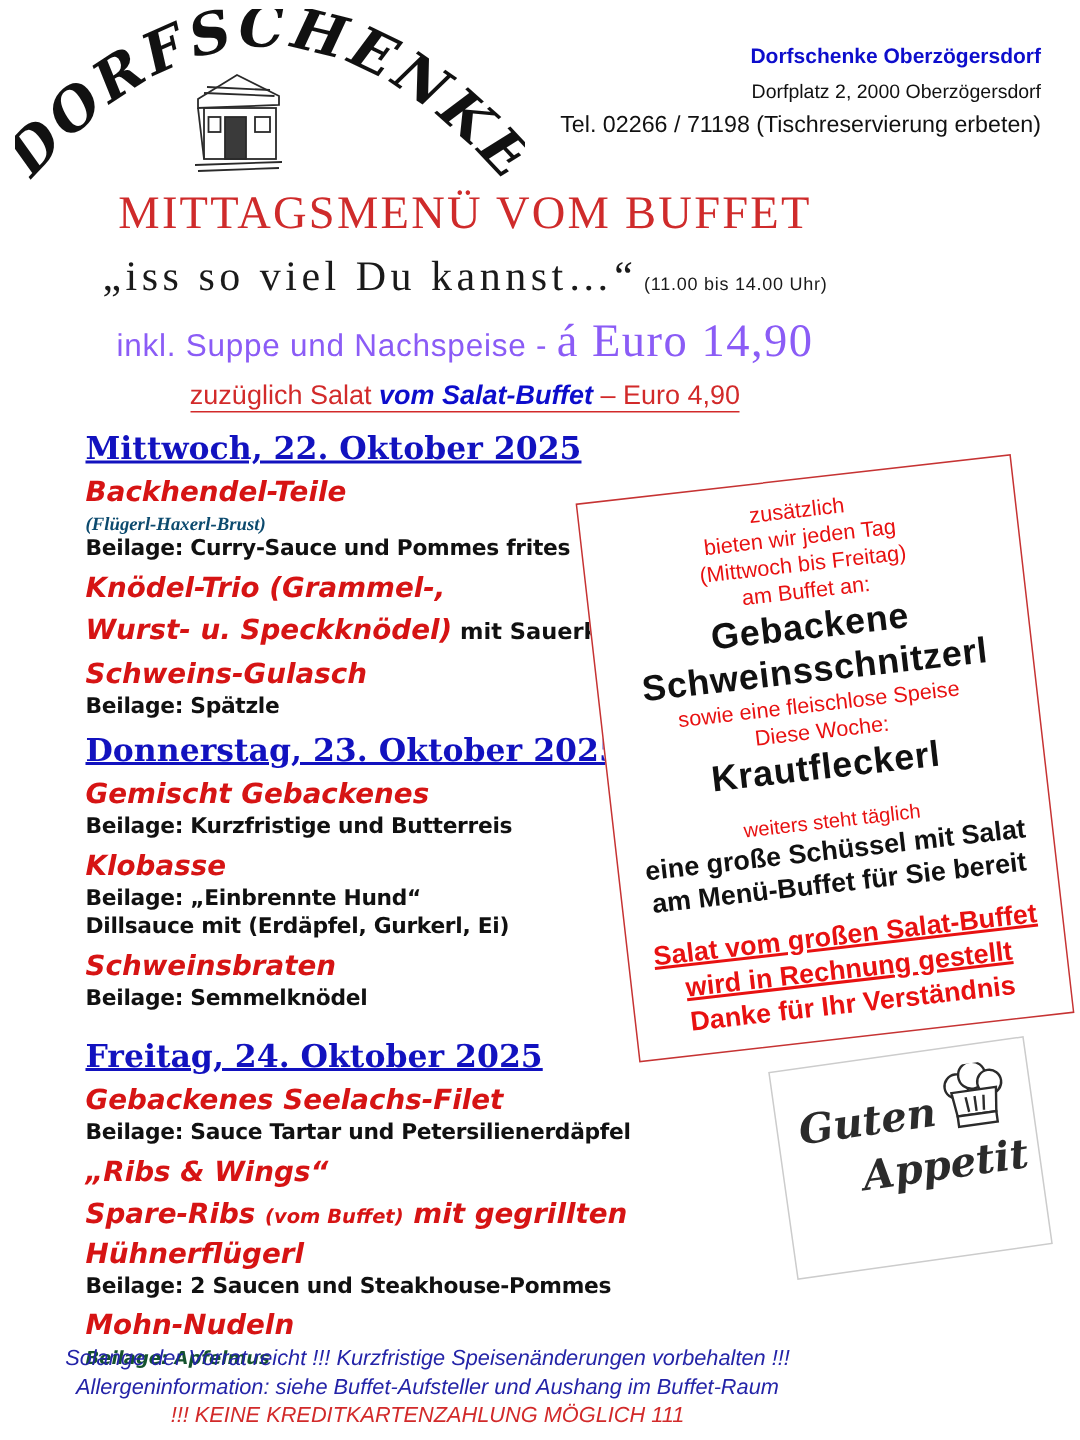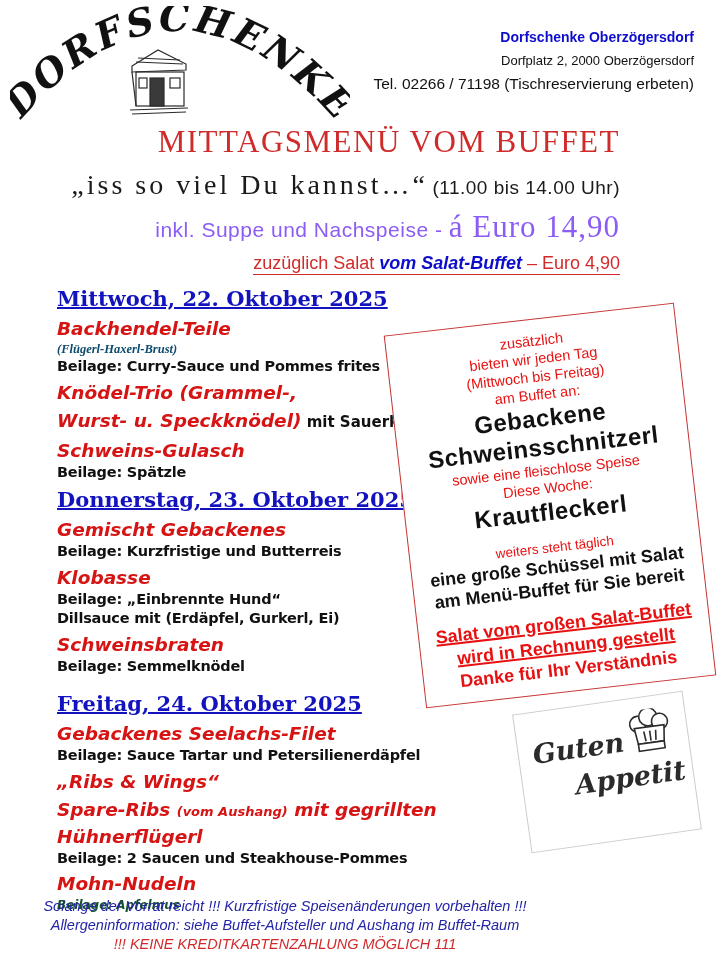--- a/index.html
+++ b/index.html
@@ -7,28 +7,28 @@
     width:720px;height:960px;position:relative;background:#ffffff;
     font-family:"Liberation Sans",sans-serif;overflow:hidden;
   }
   
   .logo-wrap{position:absolute;left:10px;top:6px;width:340px;height:118px;}
   .address{position:absolute;right:26px;top:26px;text-align:right;line-height:23px;}
   .address .rest-name{color:#0d0dcc;font-weight:bold;font-size:14px;}
   .address .addr-line{color:#111;font-size:13px;}
   .address .phone-line{color:#111;font-size:15.5px;}
   
-  .titleblock{position:absolute;left:0;top:124px;width:620px;text-align:right;}
+  .titleblock{position:absolute;left:0;top:124px;width:620px;text-align:center;}
   .main-title{
     font-family:"Liberation Serif",serif;font-weight:400;font-size:31px;
     letter-spacing:1.5px;color:#cf2b2b;margin:0;
   }
   .slogan-line{margin-top:9px;color:#1a1a1a;}
   .slogan{font-family:"Liberation Serif",serif;font-size:28px;letter-spacing:3px;}
-  .hours{font-size:19px;letter-spacing:0.5px;}
+  .hours{font-size:12px;letter-spacing:0.5px;}
   .includes-line{margin-top:8px;color:#8b5cf6;}
   .includes{font-size:21px;letter-spacing:0.5px;}
   .price{font-family:"Liberation Serif",serif;font-size:31px;letter-spacing:1px;}
   .salad-line{margin-top:8px;font-size:18px;}
   .salad-underline{border-bottom:1.5px solid #d22a2a;padding-bottom:1px;}
   .salad-red{color:#d22a2a;}
   .salad-blue{color:#0d0dcc;font-weight:bold;font-style:italic;}
   
   .day-section{position:absolute;left:57px;width:430px;}
   .day-heading{
@@ -143,21 +143,21 @@
       <div class="row note"><span>Beilage: „Einbrennte Hund“</span></div>
       <div class="row note"><span>Dillsauce mit (Erdäpfel, Gurkerl, Ei)</span></div>
       <div class="row dish"><span>Schweinsbraten</span></div>
       <div class="row note"><span>Beilage: Semmelknödel</span></div>
     </div>
     <div class="day-section" style="top: 691px;">
       <div class="day-heading">Freitag, 24. Oktober 2025</div>
       <div class="row dish"><span>Gebackenes Seelachs-Filet</span></div>
       <div class="row note"><span>Beilage: Sauce Tartar und Petersilienerdäpfel</span></div>
       <div class="row dish"><span>„Ribs &amp; Wings“</span></div>
-      <div class="row dish"><span>Spare-Ribs </span><span class="seg-red-small">(vom Aushang)</span><span> mit gegrillten Hühnerflügerl</span></div>
+      <div class="row dish"><span>Spare-Ribs </span><span class="seg-red-small">(vom Buffet)</span><span> mit gegrillten Hühnerflügerl</span></div>
       <div class="row note"><span>Beilage: 2 Saucen und Steakhouse-Pommes</span></div>
       <div class="row dish"><span>Mohn-Nudeln</span></div>
       <div class="row note-italic"><span>Beilage:  Apfelmus</span></div>
     </div>
   </div>
 
 <div class="promo-box" id="promo-box">
     <div class="p-r-sm">zusätzlich</div>
     <div class="p-r-sm">bieten wir jeden Tag</div>
     <div class="p-r-sm">(Mittwoch bis Freitag)</div>

